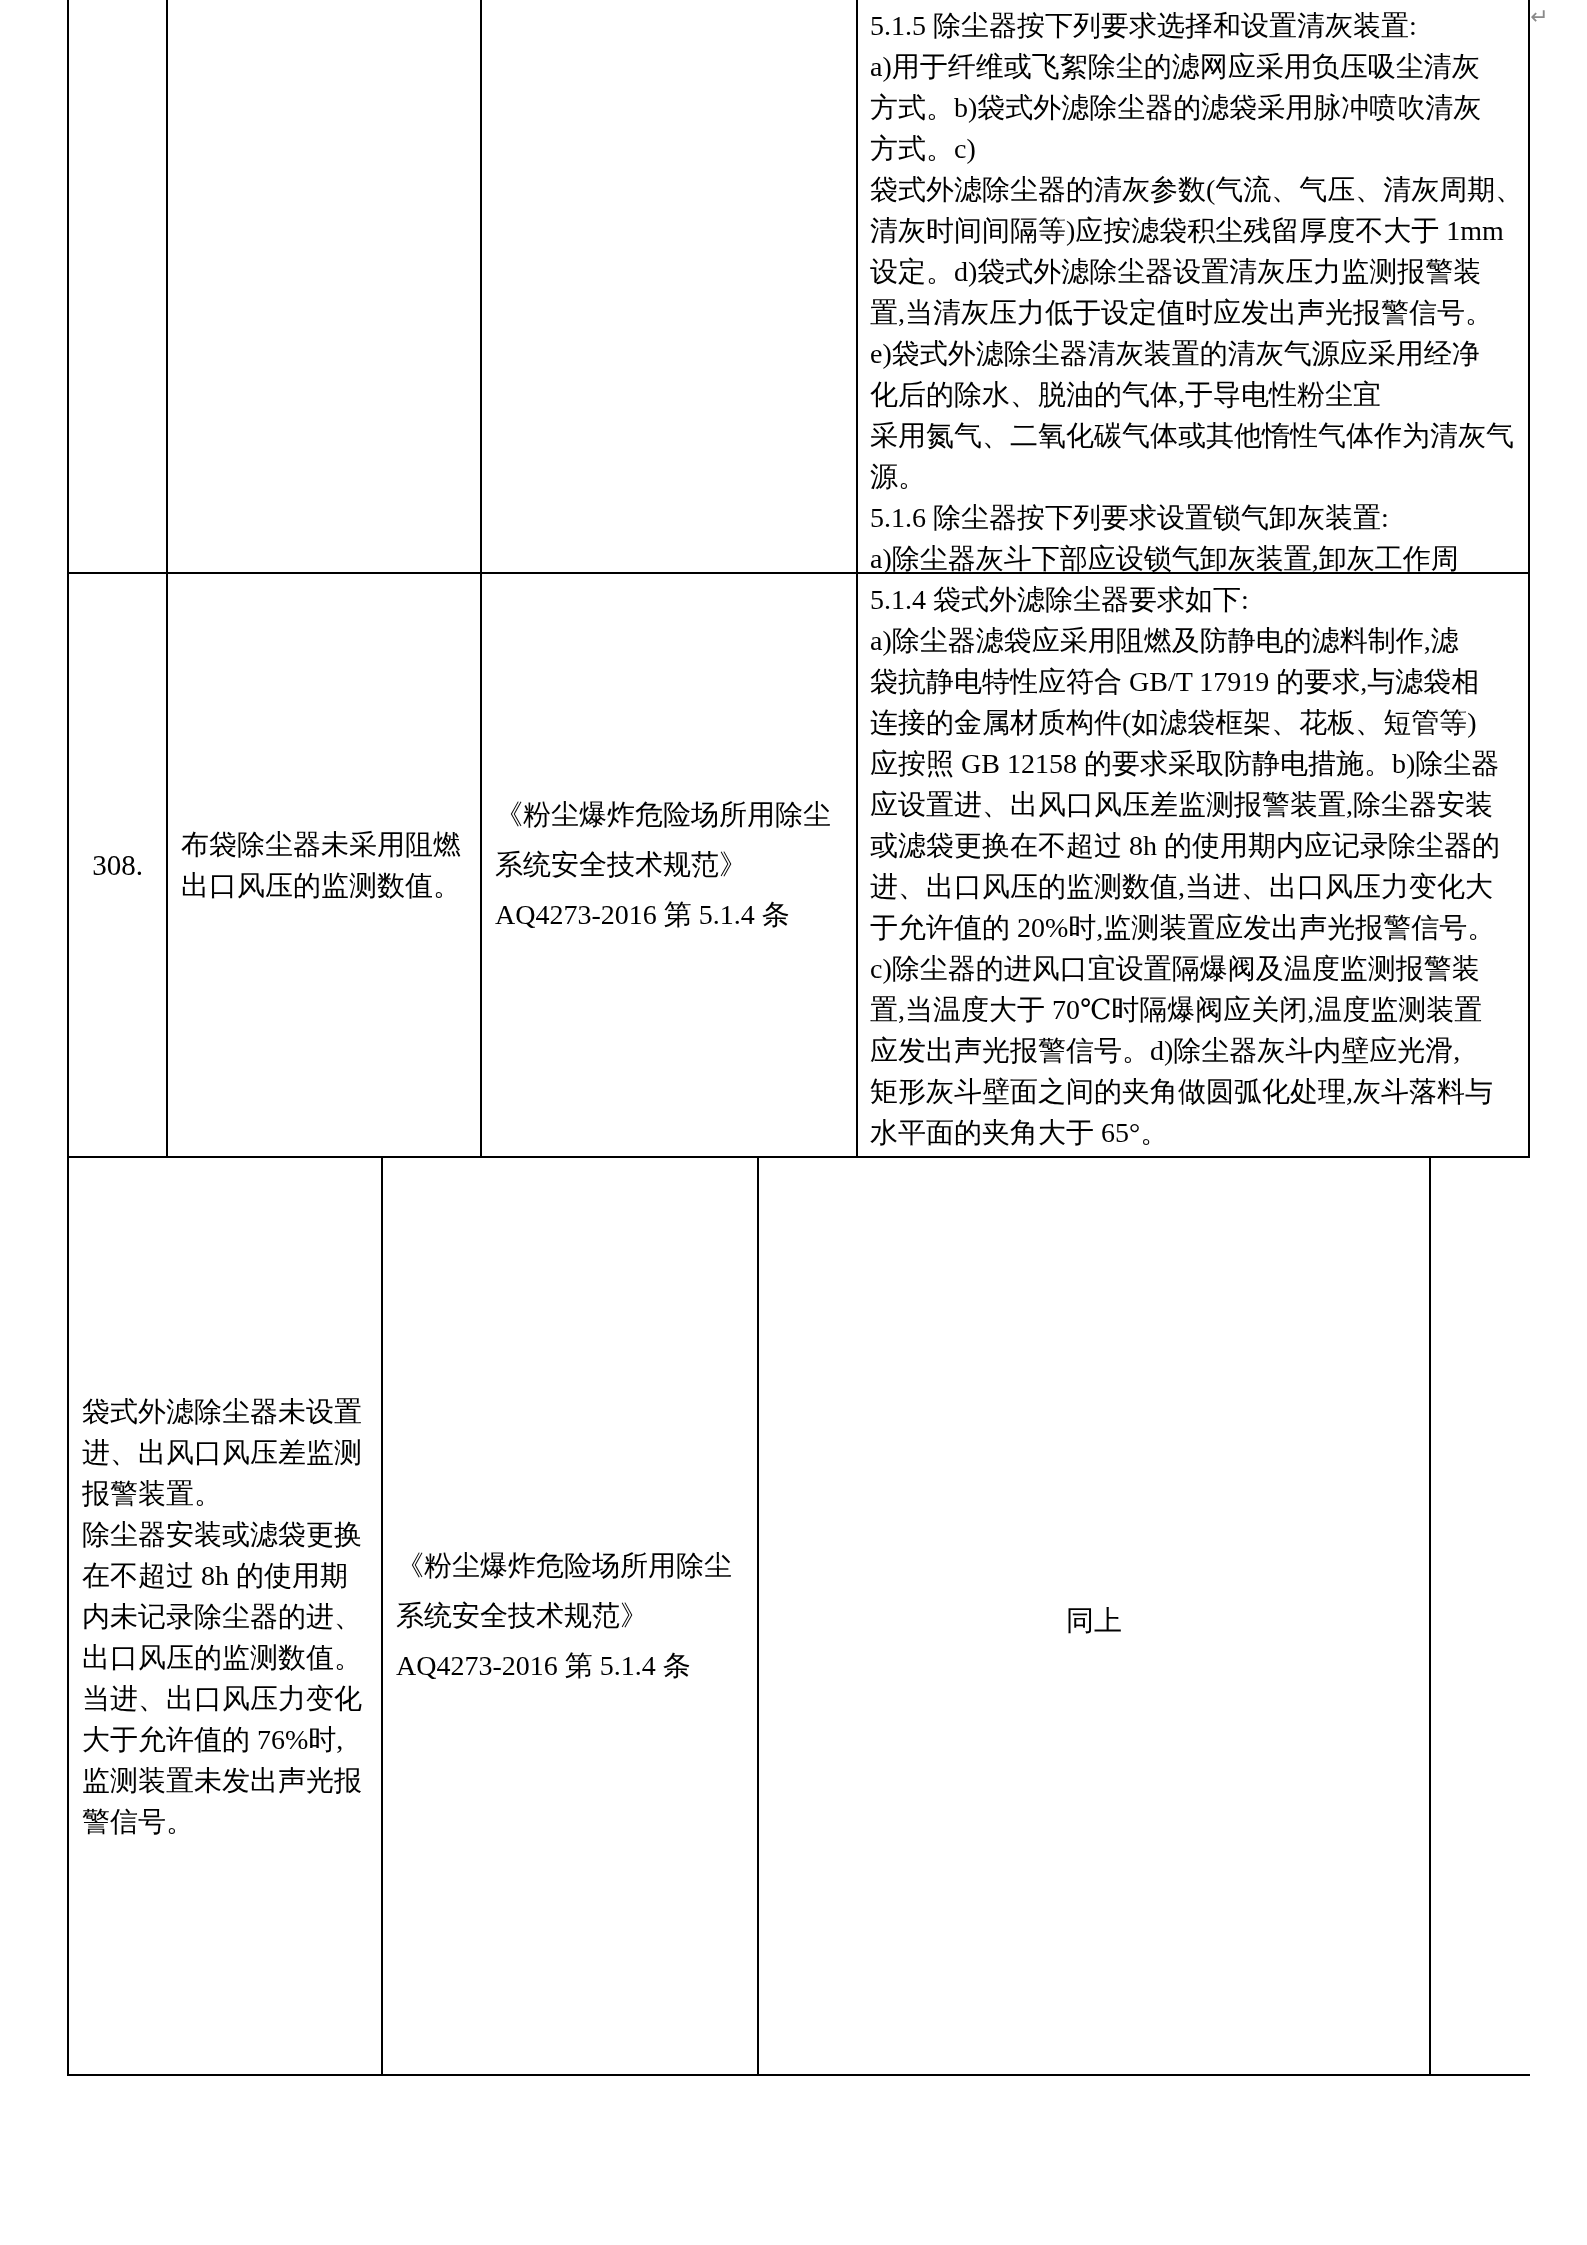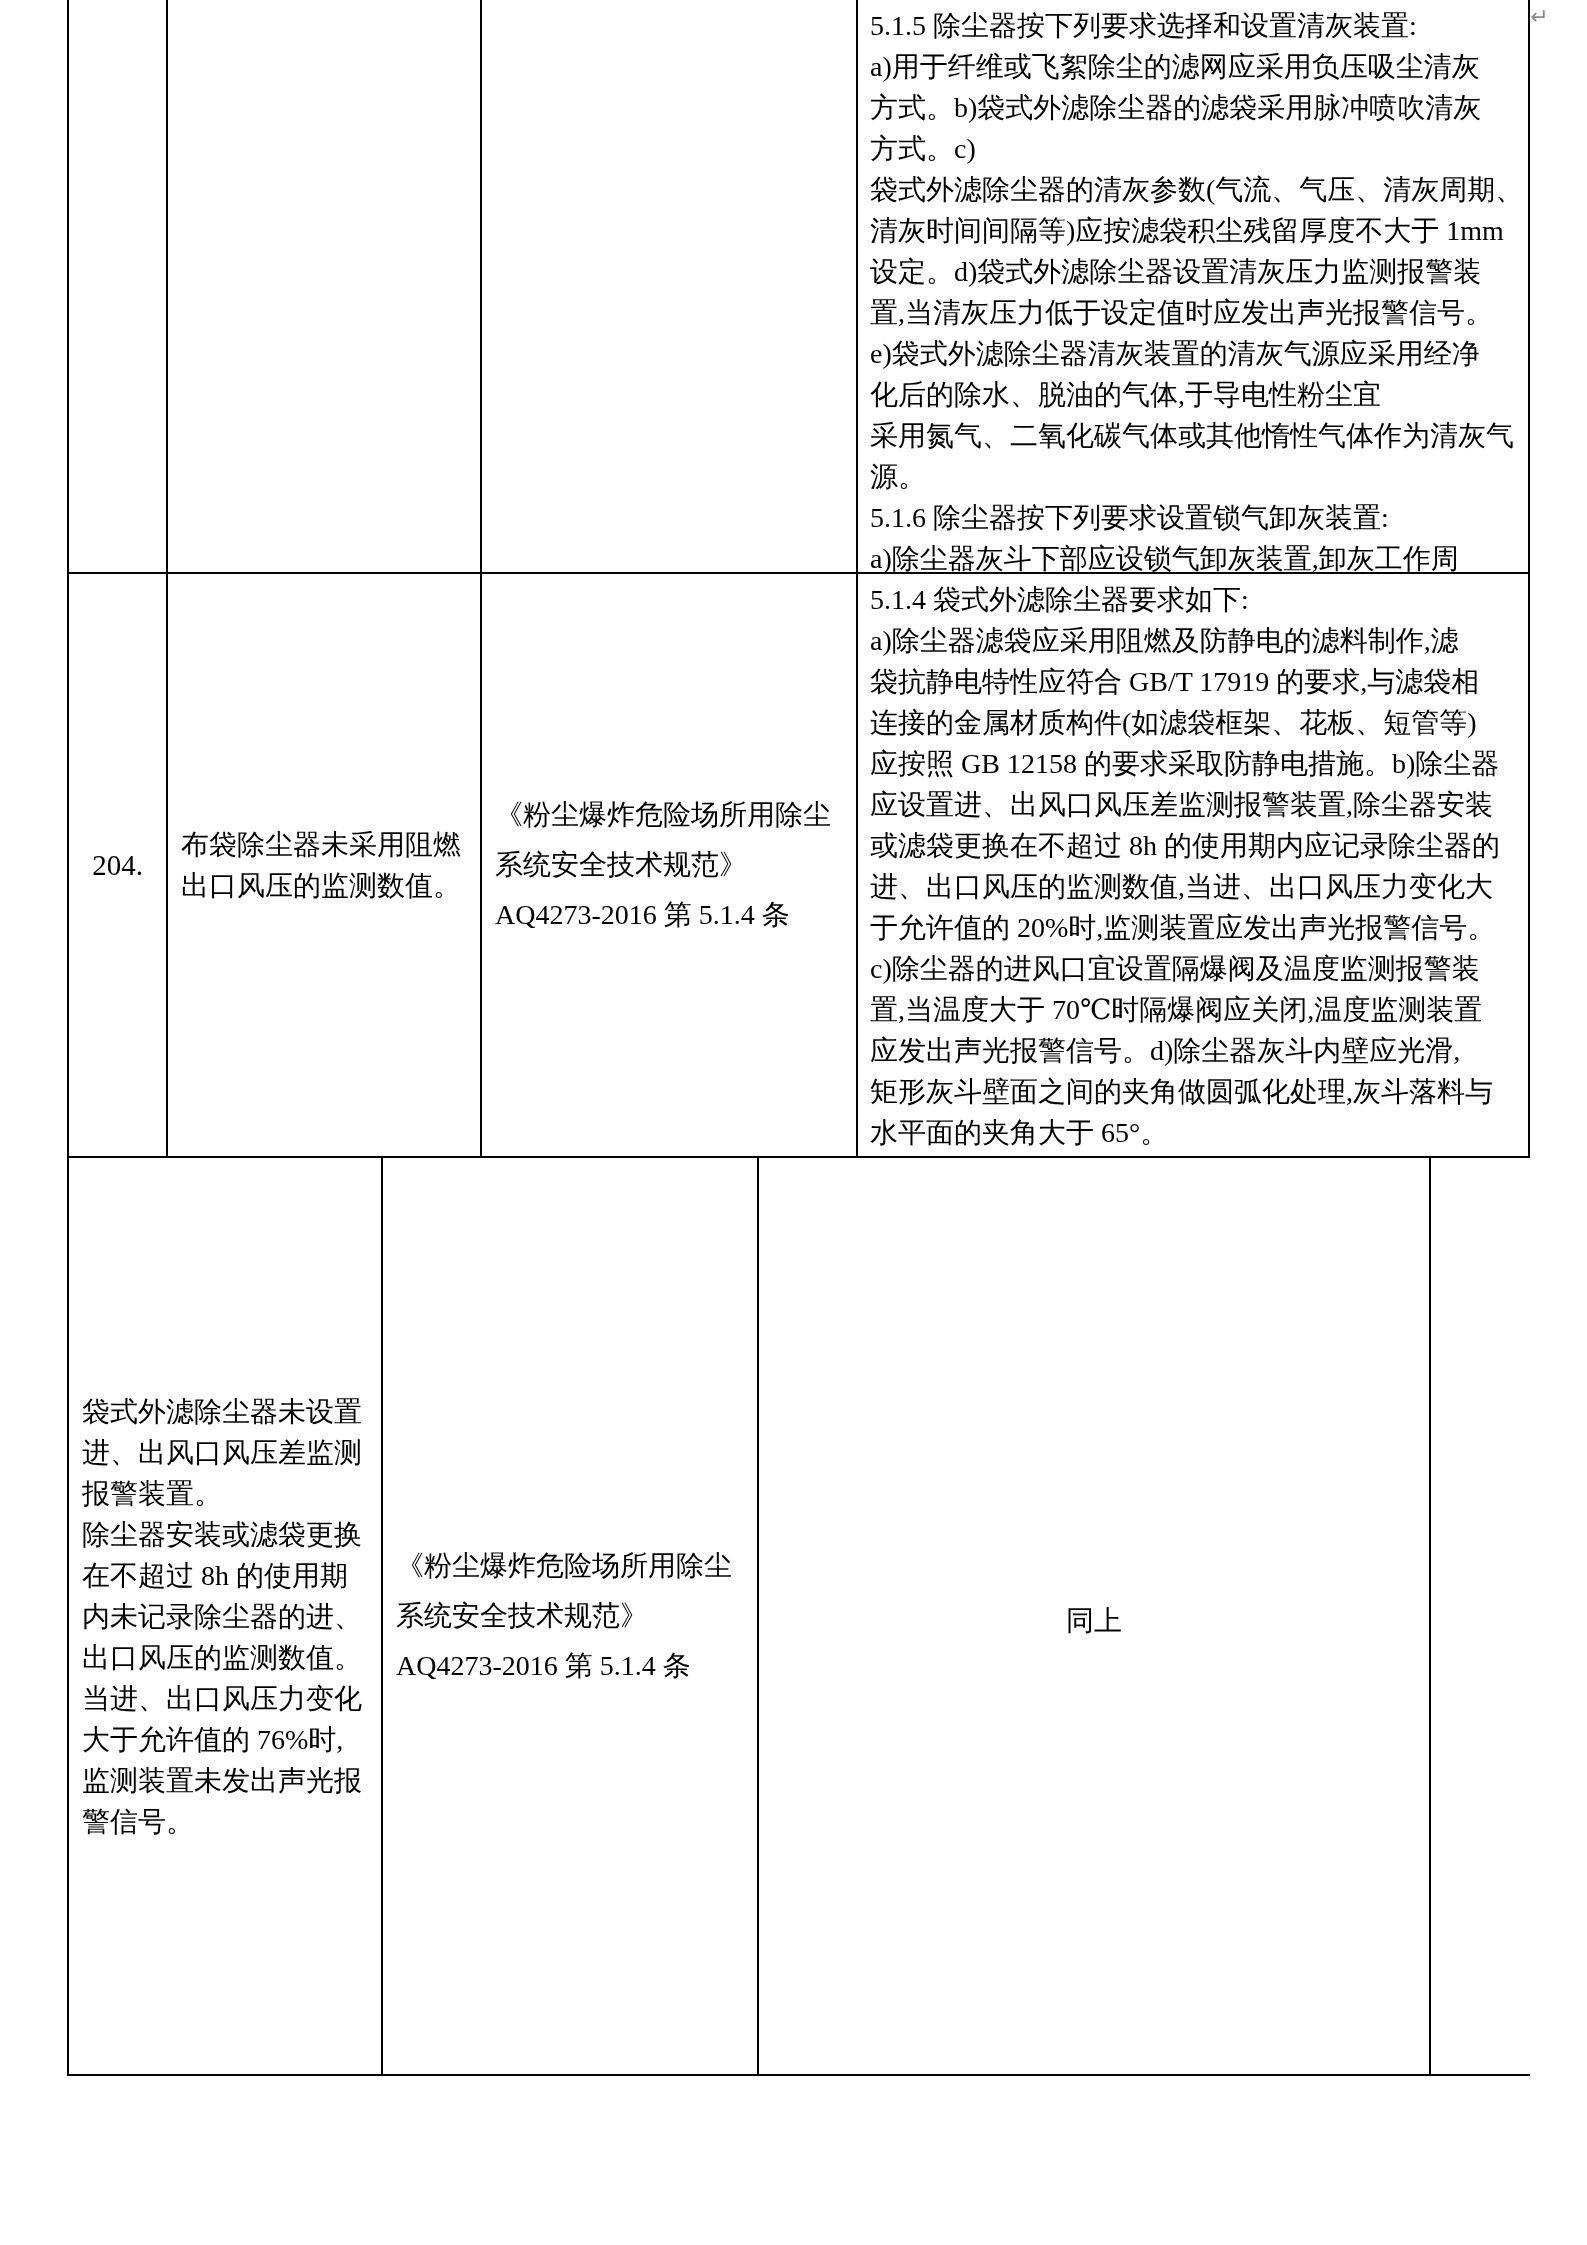--- a/index.html
+++ b/index.html
@@ -116,21 +116,21 @@
 5.1.6 除尘器按下列要求设置锁气卸灰装置:
 a)除尘器灰斗下部应设锁气卸灰装置,卸灰工作周
 期的设计应使灰斗内无粉尘堆积。b)设置卸灰装置
 运行异常及故障停机的监控装置,出现运行异常及故
 障停机状况时应发出声光报警信号。</span>
       </div>
     </div>
 
     <div class="trow row-204">
       <div class="cell num">
-        <span class="lines">204.</span>
+        <span class="lines">308.</span>
       </div>
       <div class="cell desc">
         <span class="lines">布袋除尘器未采用阻燃
 出口风压的监测数值。</span>
       </div>
       <div class="cell ref">
         <span class="lines">《粉尘爆炸危险场所用除尘
 系统安全技术规范》
 AQ4273-2016 第 5.1.4 条</span>
       </div>

